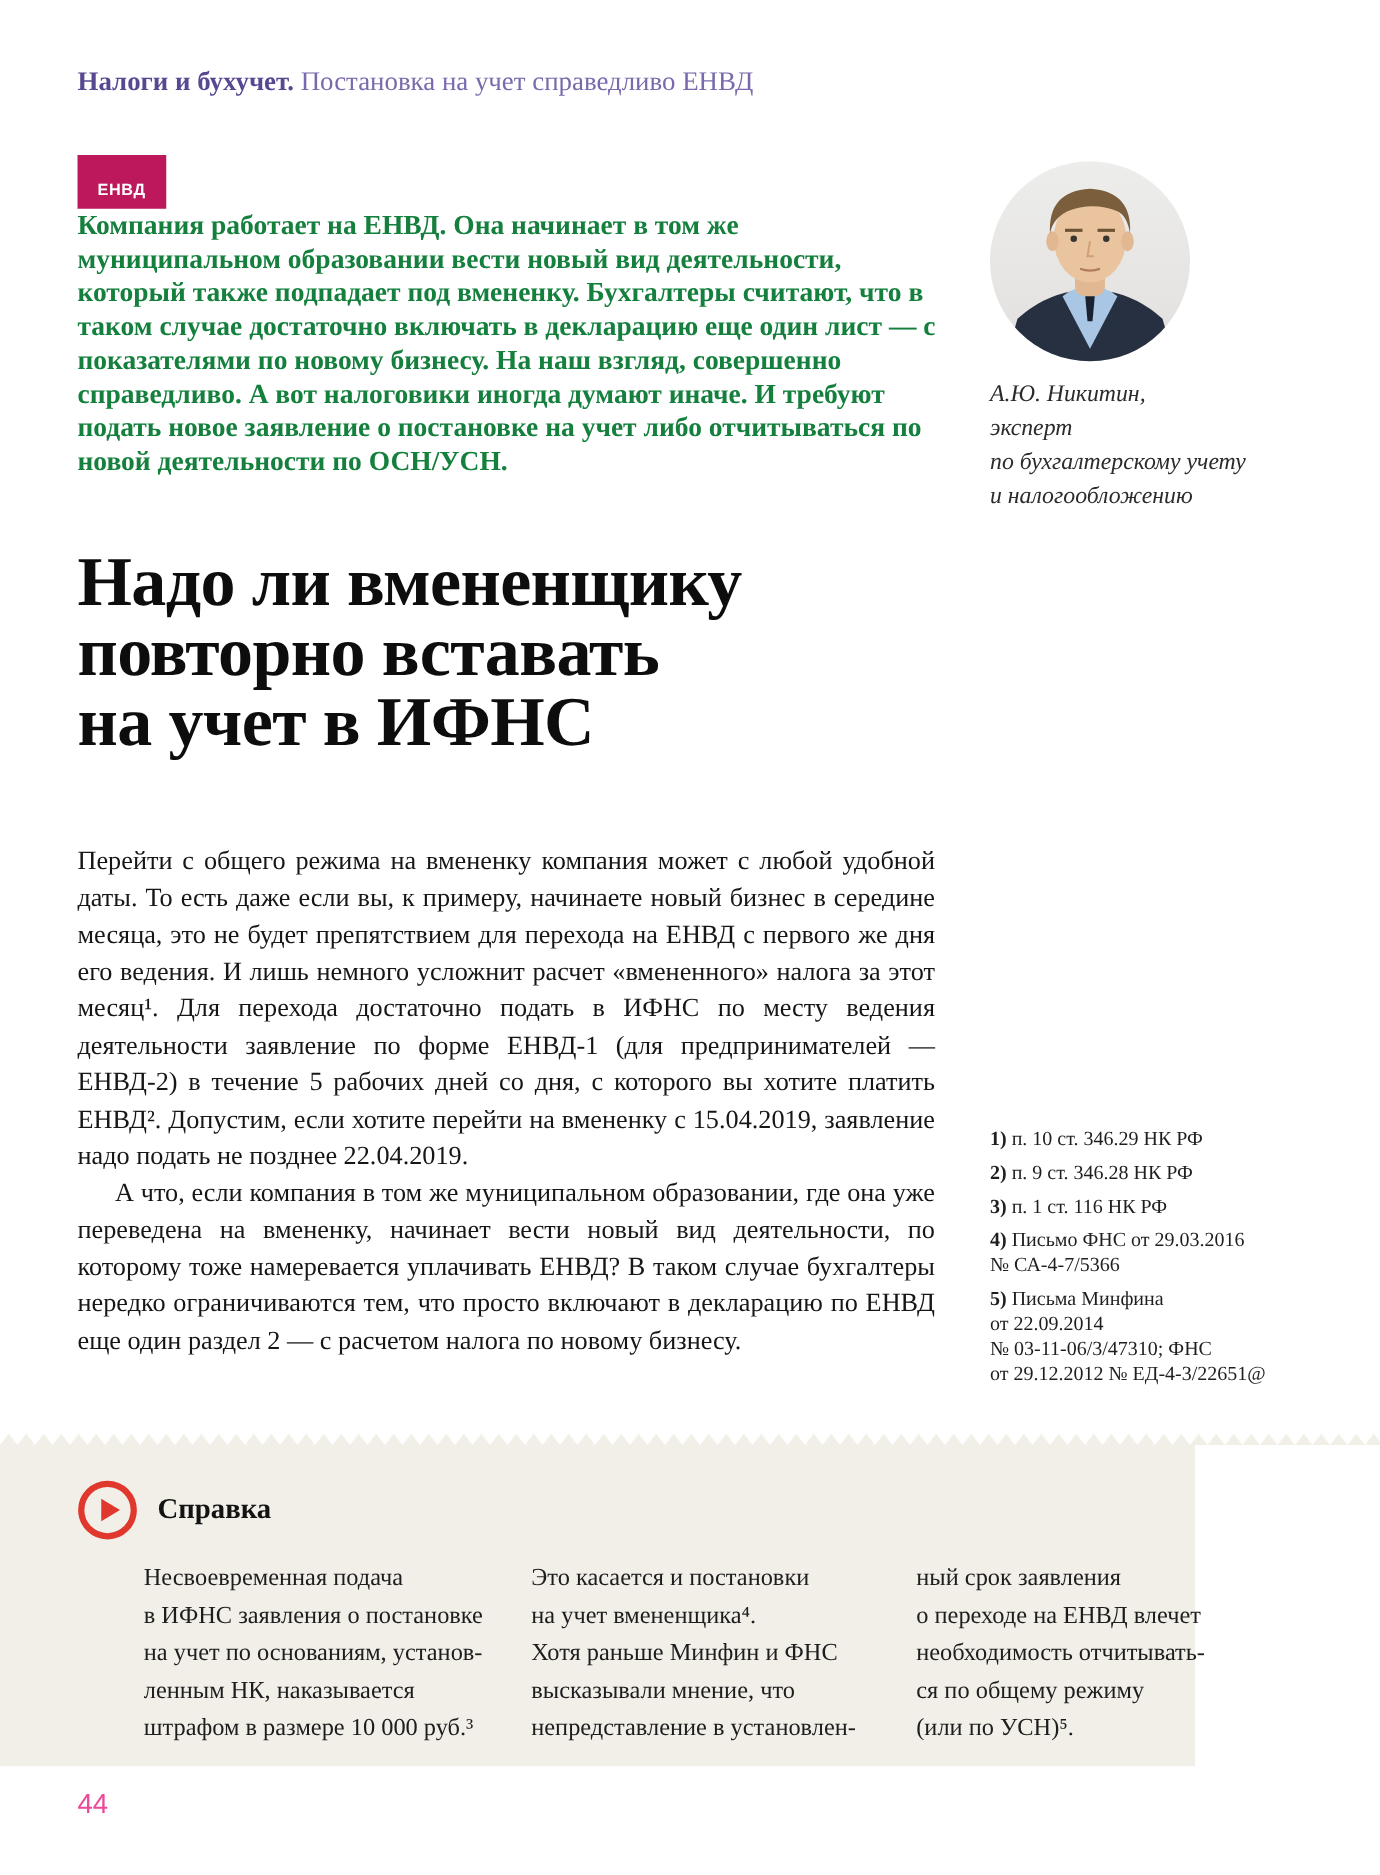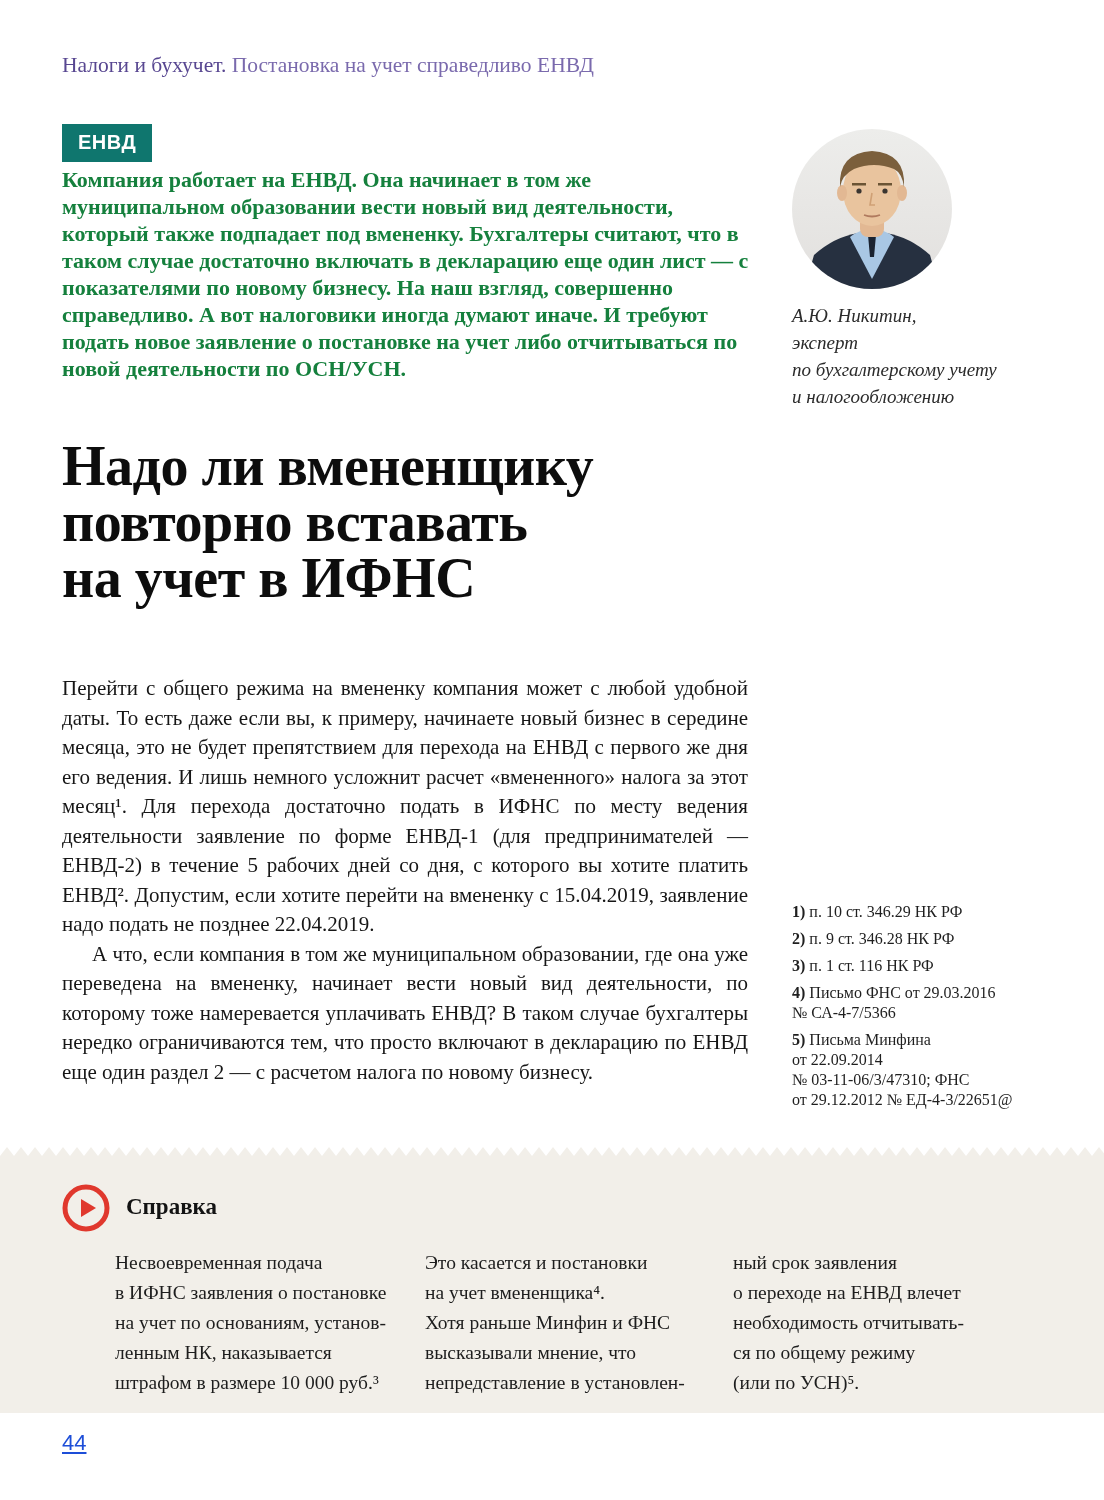--- a/index.html
+++ b/index.html
@@ -4,30 +4,30 @@
 <style>
   * { margin:0; padding:0; box-sizing:border-box; }
   html,body { background:#ffffff; }
   body {
     width:1104px; height:1500px; position:relative; overflow:hidden;
     font-family:"Liberation Serif", serif; color:#1c1c1c;
   }
 
   
   .rubric { position:absolute; left:62px; top:52px; font-size:21.5px; line-height:26px; }
-  .rubric .r-bold { font-weight:normal; color:#584791; }
+  .rubric .r-bold { font-weight:bold; color:#584791; }
   .rubric .r-light { color:#7a6aad; }
 
   
   .badge {
     position:absolute; left:62px; top:124px;
-    background:#0f766e; color:#ffffff;
+    background:#be185d; color:#ffffff;
     font-family:"Liberation Sans", sans-serif; font-weight:bold;
-    font-size:20px; letter-spacing:0.5px;
-    padding:7px 16px 8px 16px;
+    font-size:13px; letter-spacing:0.5px;
+    padding:20px 16px 8px 16px;
   }
 
   
   .lead {
     position:absolute; left:62px; top:166px; width:695px;
     font-weight:bold; font-size:22px; line-height:27px; color:#15803d;
   }
 
   
   .avatar { position:absolute; left:792px; top:129px; width:160px; height:160px; }
@@ -53,21 +53,21 @@
   
   .footnotes {
     position:absolute; left:792px; top:902px; width:315px;
     font-size:16px; line-height:20px; color:#1f1f1f;
   }
   .fn { margin-bottom:7px; }
   .fn-num { font-weight:bold; }
 
   
   .refbox {
-    position:absolute; left:0; top:1156px; width:1104px; height:257px;
+    position:absolute; left:0; top:1156px; width:956px; height:257px;
     background:#f2efe9;
   }
   .zigzag { position:absolute; left:0; top:-9px; width:1104px; height:9px; display:block; }
   .refhead { position:absolute; left:62px; top:28px; width:400px; height:50px; }
   .play-icon { position:absolute; left:0; top:0; width:48px; height:48px; }
   .reftitle {
     position:absolute; left:64px; top:10px;
     font-weight:bold; font-size:23px; color:#131313;
   }
   .refcols { position:absolute; left:0; top:0; width:1104px; height:257px;font-family:Liberation Serif, serif; }
@@ -75,21 +75,21 @@
     position:absolute; top:92px;
     font-size:19.5px; line-height:30px; color:#1d1d1d;
   }
   .refcol.c1 { left:115px; width:300px; }
   .refcol.c2 { left:425px; width:300px; }
   .refcol.c3 { left:733px; width:310px; }
 
   
   .pagenum {
     position:absolute; left:62px; top:1430px;
-    font-family:"Liberation Sans", sans-serif; font-size:22px; color:#1d4ed8;text-decoration:underline;
+    font-family:"Liberation Sans", sans-serif; font-size:22px; color:#ec4899;
   }
 </style>
 </head>
 <body>
 
 <div class="rubric">
   <span class="r-bold">Налоги и бухучет.</span><span class="r-light"> Постановка на учет справедливо ЕНВД</span>
 </div>
 
 <span class="badge">ЕНВД</span>

